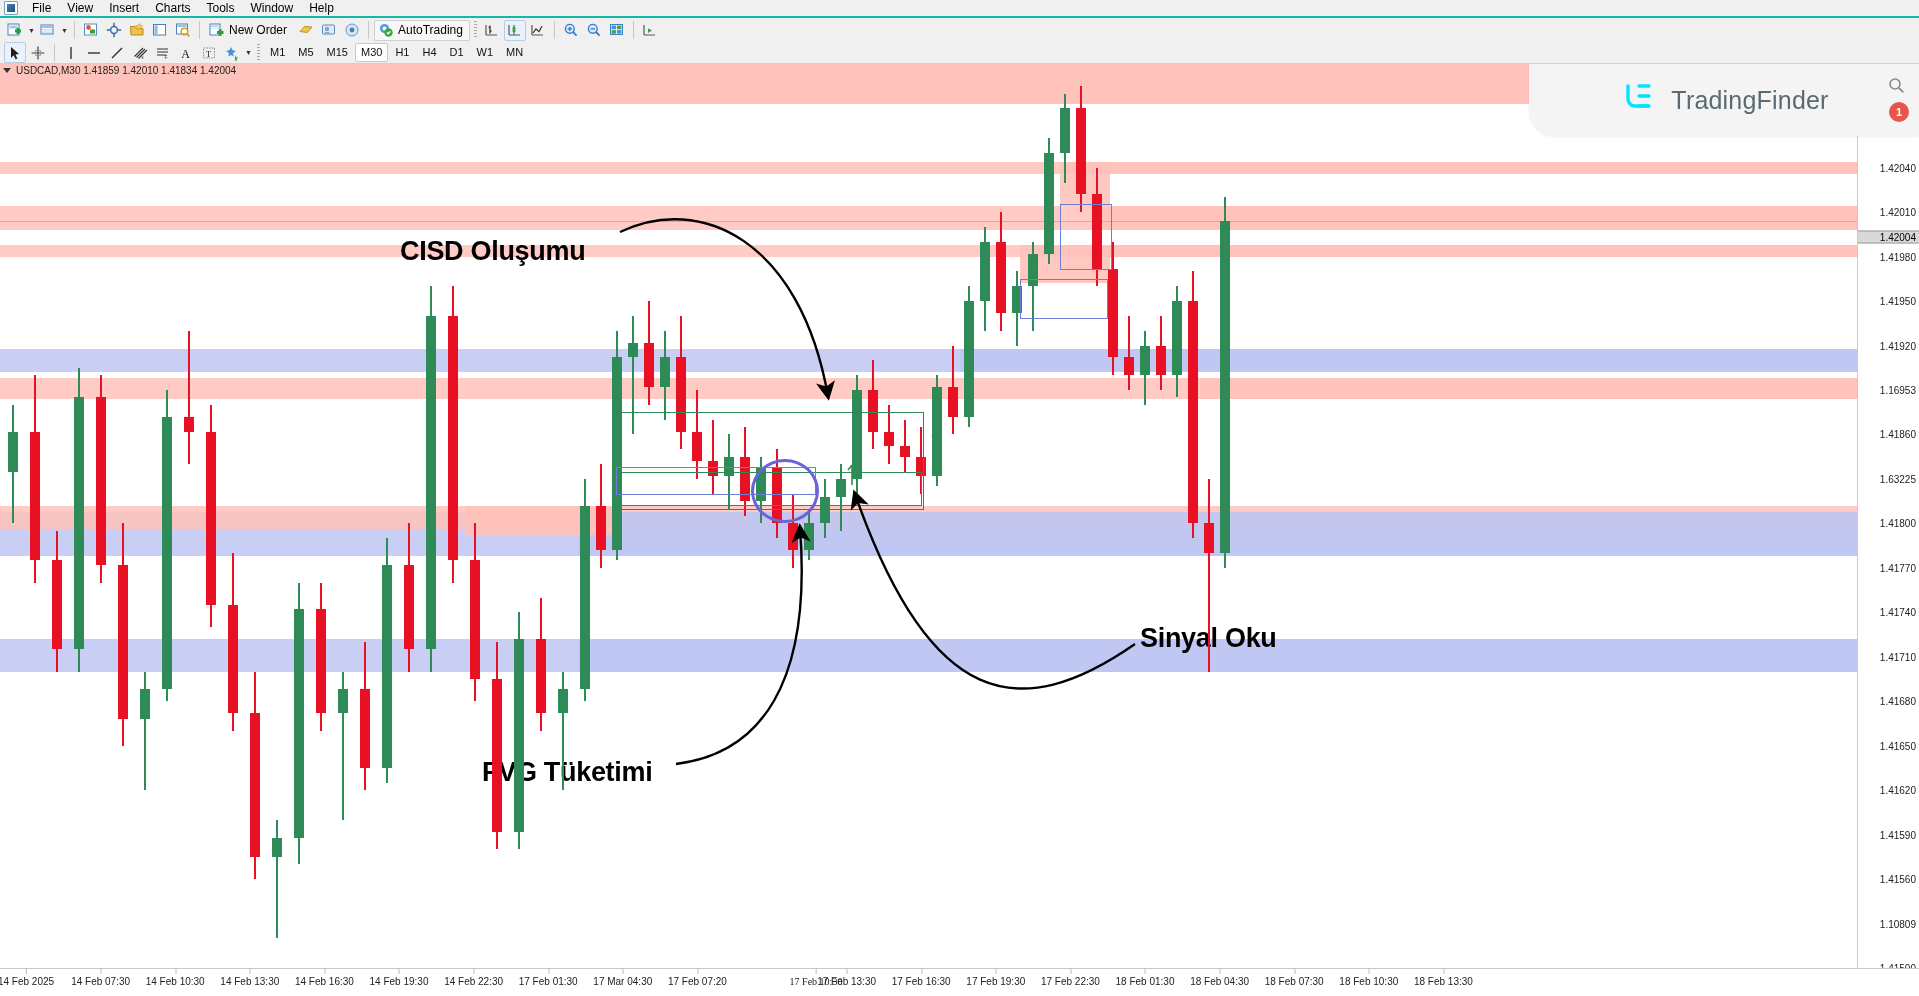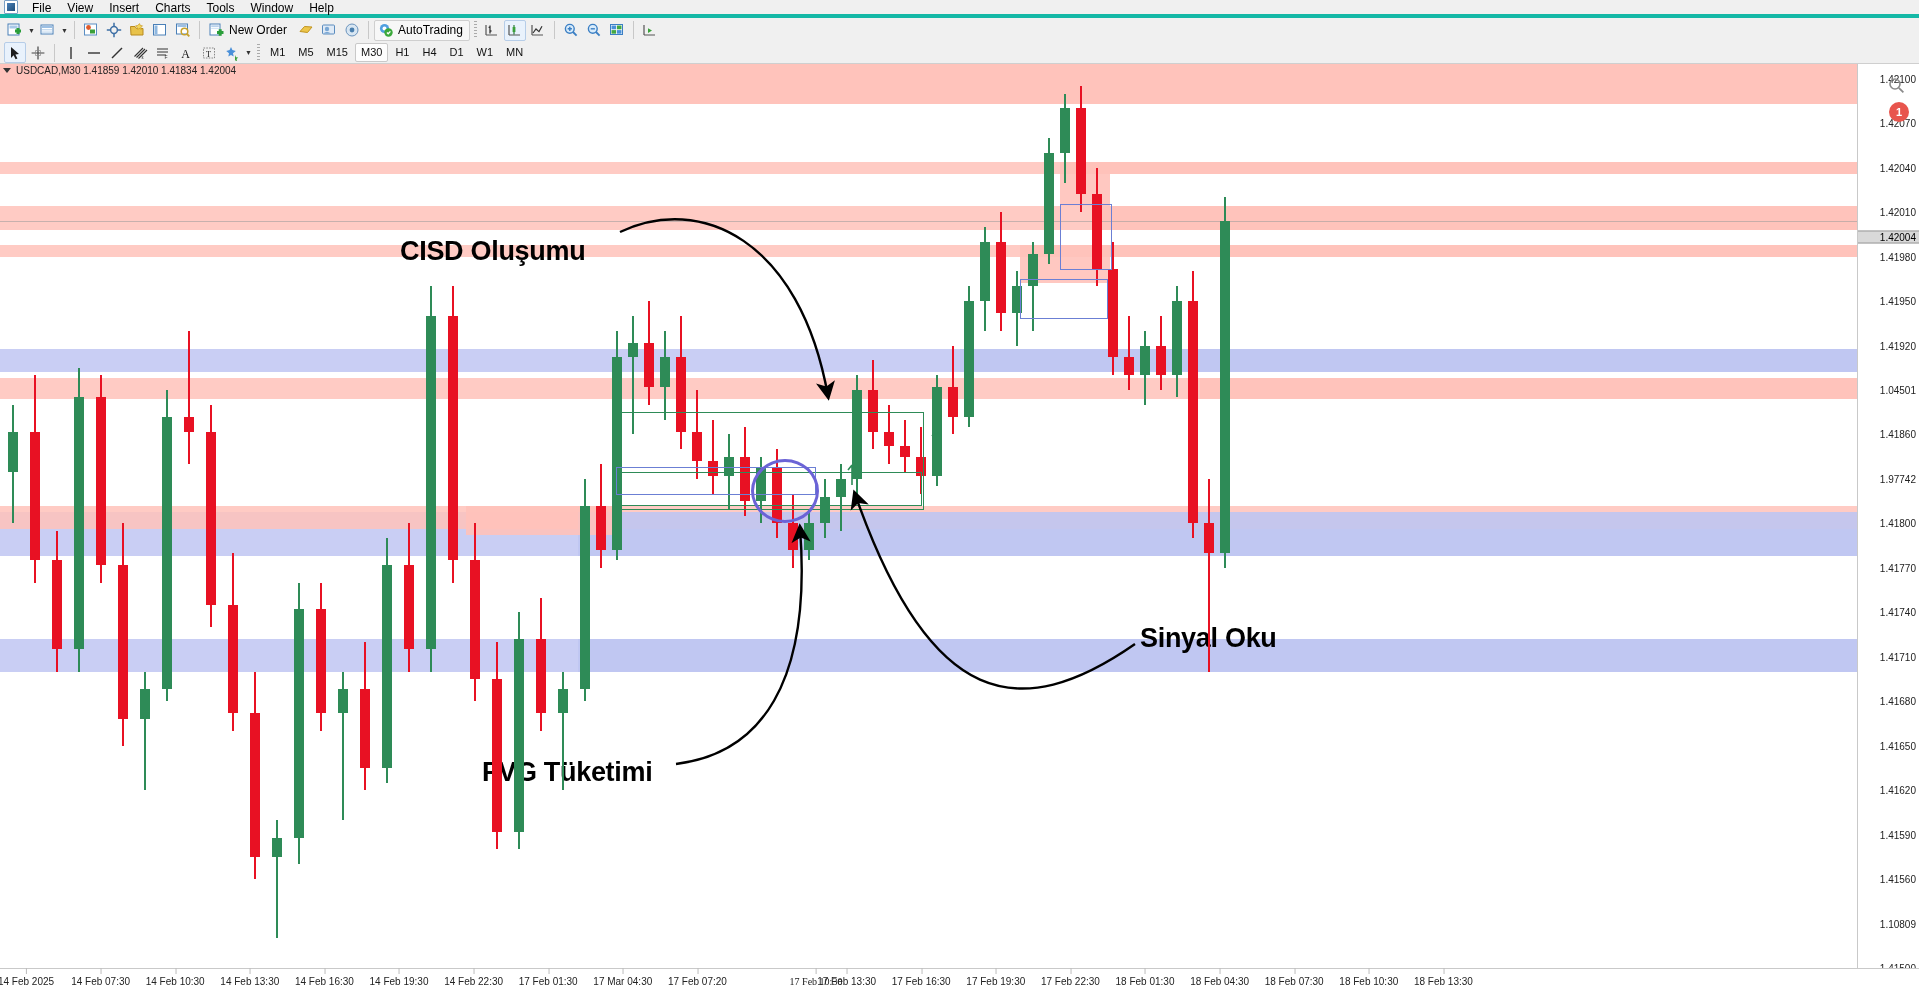--- a/index.html
+++ b/index.html
@@ -1,21 +1,21 @@
 <!DOCTYPE html>
 <html><head>
 <meta charset="utf-8">
 <style>
   * { box-sizing: border-box; margin:0; padding:0; }
   html,body { width:1919px; height:996px; overflow:hidden;
     font-family:"Liberation Sans", sans-serif; background:#fff; }
 
   
-  .menubar { height:18px; background:#f0f0f0; display:flex; 
-    padding-left:4px; border-bottom:4px solid #14b8a6; position:relative; z-index:6; }
+  .menubar { height:18px; background:#f0f0f0; display:flex; align-items:center;
+    padding-left:4px; border-bottom:2px solid #14b8a6; position:relative; z-index:6; }
   .mt4-logo { width:14px; height:14px; margin-right:6px; background:#fff;
     border:1px solid #7a9fc4; border-radius:1px; position:relative; }
   .mt4-logo:after { content:""; position:absolute; left:2px; top:2px; width:8px; height:8px;
     background:linear-gradient(135deg,#4a80b8,#1f4e79); }
   .menubar .mi { font-size:12px; color:#000; padding:1px 8px; cursor:default; }
 
   
   .toolbar1 { height:24px; background:#f0f0f0; display:flex; align-items:center;
     padding-left:4px; gap:1px; position:relative; z-index:6; }
   .tb-btn { width:22px; height:21px; display:flex; align-items:center; justify-content:center;
@@ -489,23 +489,23 @@
     </div>
 
   <div class="yaxis" id="yaxis">
       <div class="ytick" style="top: 14.8197px;">1.42100</div>
       <div class="ytick" style="top: 59.2787px;">1.42070</div>
       <div class="ytick" style="top: 103.738px;">1.42040</div>
       <div class="ytick" style="top: 148.197px;">1.42010</div>
       <div class="ytick" style="top: 192.656px;">1.41980</div>
       <div class="ytick" style="top: 237.115px;">1.41950</div>
       <div class="ytick" style="top: 281.574px;">1.41920</div>
-      <div class="ytick" style="top: 326.033px;">1.04501</div>
+      <div class="ytick" style="top: 326.033px;">1.16953</div>
       <div class="ytick" style="top: 370.492px;">1.41860</div>
-      <div class="ytick" style="top: 414.951px;">1.97742</div>
+      <div class="ytick" style="top: 414.951px;">1.63225</div>
       <div class="ytick" style="top: 459.41px;">1.41800</div>
       <div class="ytick" style="top: 503.869px;">1.41770</div>
       <div class="ytick" style="top: 548.328px;">1.41740</div>
       <div class="ytick" style="top: 592.787px;">1.41710</div>
       <div class="ytick" style="top: 637.246px;">1.41680</div>
       <div class="ytick" style="top: 681.705px;">1.41650</div>
       <div class="ytick" style="top: 726.164px;">1.41620</div>
       <div class="ytick" style="top: 770.623px;">1.41590</div>
       <div class="ytick" style="top: 815.082px;">1.41560</div>
       <div class="ytick" style="top: 859.541px;">1.10809</div>
@@ -545,20 +545,27 @@
         <path d="M0 0.5 L8 4.5 L0 8.5 L2 4.5 z" fill="#000"></path>
       </marker>
     </defs>
     <path d="M620 168 C700 130 800 175 828 332" stroke="#000" stroke-width="2.4" fill="none" marker-end="url(#ah)"></path>
     <path d="M1135 580 C1020 660 930 645 855 430" stroke="#000" stroke-width="2.4" fill="none" marker-end="url(#ah)"></path>
     <path d="M676 700 C760 690 812 620 800 464" stroke="#000" stroke-width="2.4" fill="none" marker-end="url(#ah)"></path>
   </svg>
 
   <div class="ellipse" style="left:751px; top:395px; width:68px; height:64px; z-index:10;"></div>
 
+  <div class="wm">
+    <svg width="40" height="40" viewBox="0 0 40 40">
+      <path d="M9 6 v13 a7 7 0 0 0 7 7 h13" fill="none" stroke="#00e5ff" stroke-width="3.4" stroke-linecap="round"></path>
+      <path d="M20 6 h10 M20 16 h10 M20 26 h10" fill="none" stroke="#00e5ff" stroke-width="3.4" stroke-linecap="round"></path>
+    </svg>
+    <span class="wm-txt">TradingFinder</span>
+  </div>
   <div class="wm-ic" style="z-index:21">
     <svg width="17" height="17" viewBox="0 0 17 17">
         <circle cx="7" cy="7" r="5" fill="none" stroke="#8a8a8a" stroke-width="1.6"></circle>
         <path d="M10.8 10.8L15.4 15.4" stroke="#8a8a8a" stroke-width="1.8"></path>
       </svg>
   </div>
   <div class="wm-badge" style="z-index:21">1</div>
 </div>
 
 </body></html>

